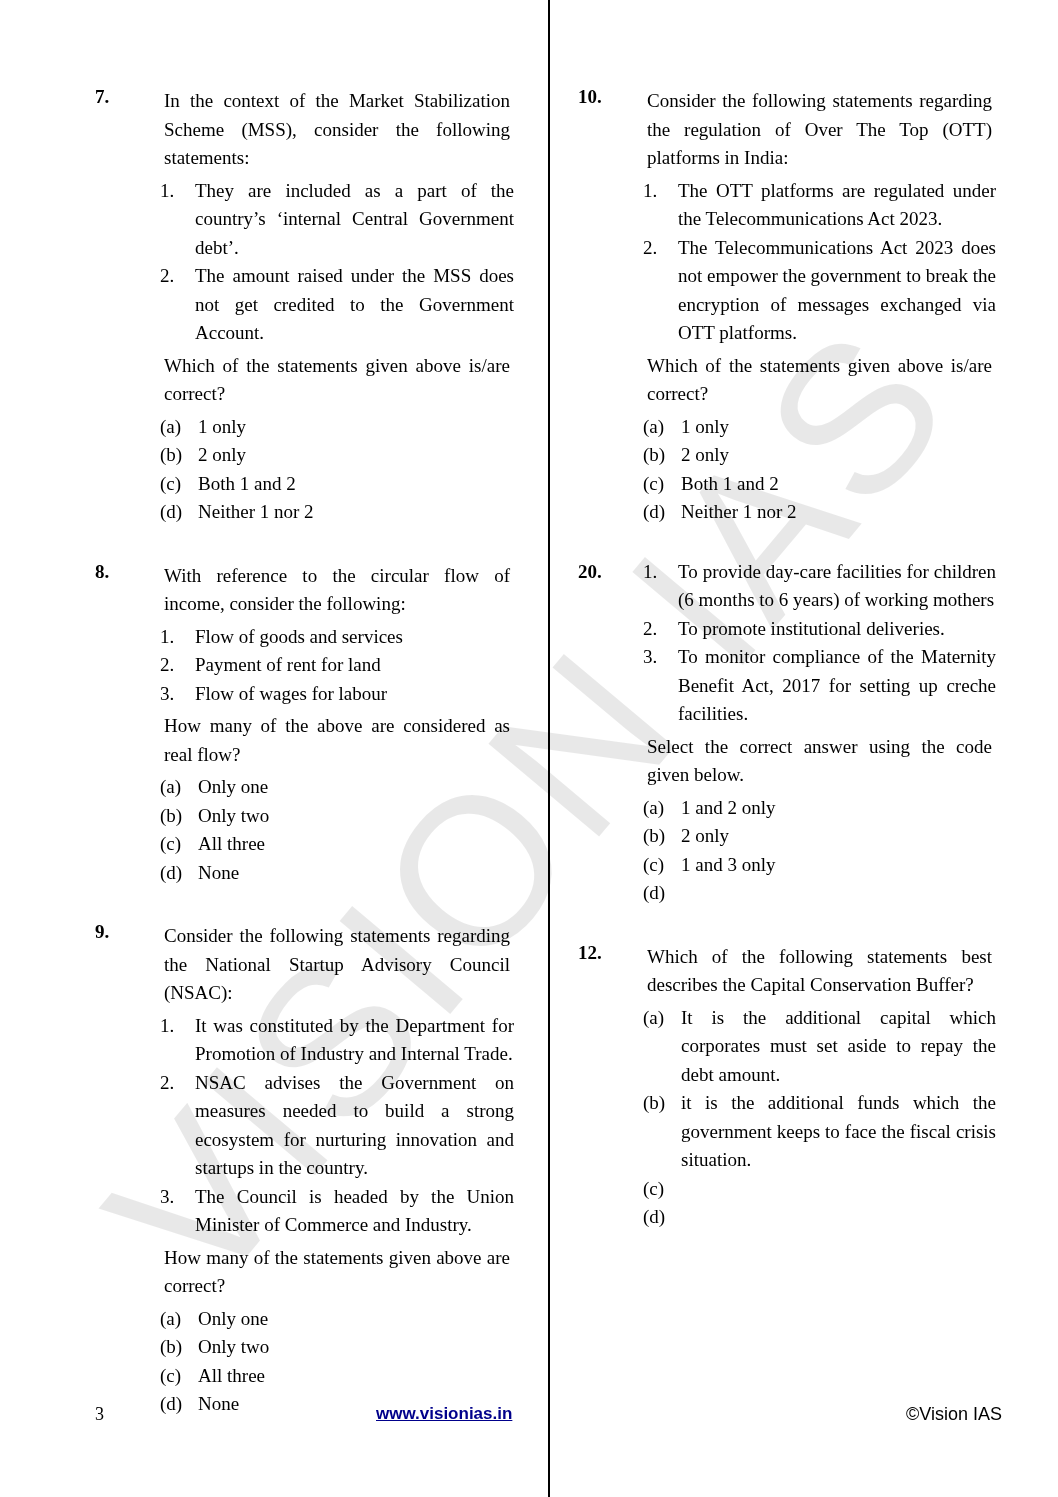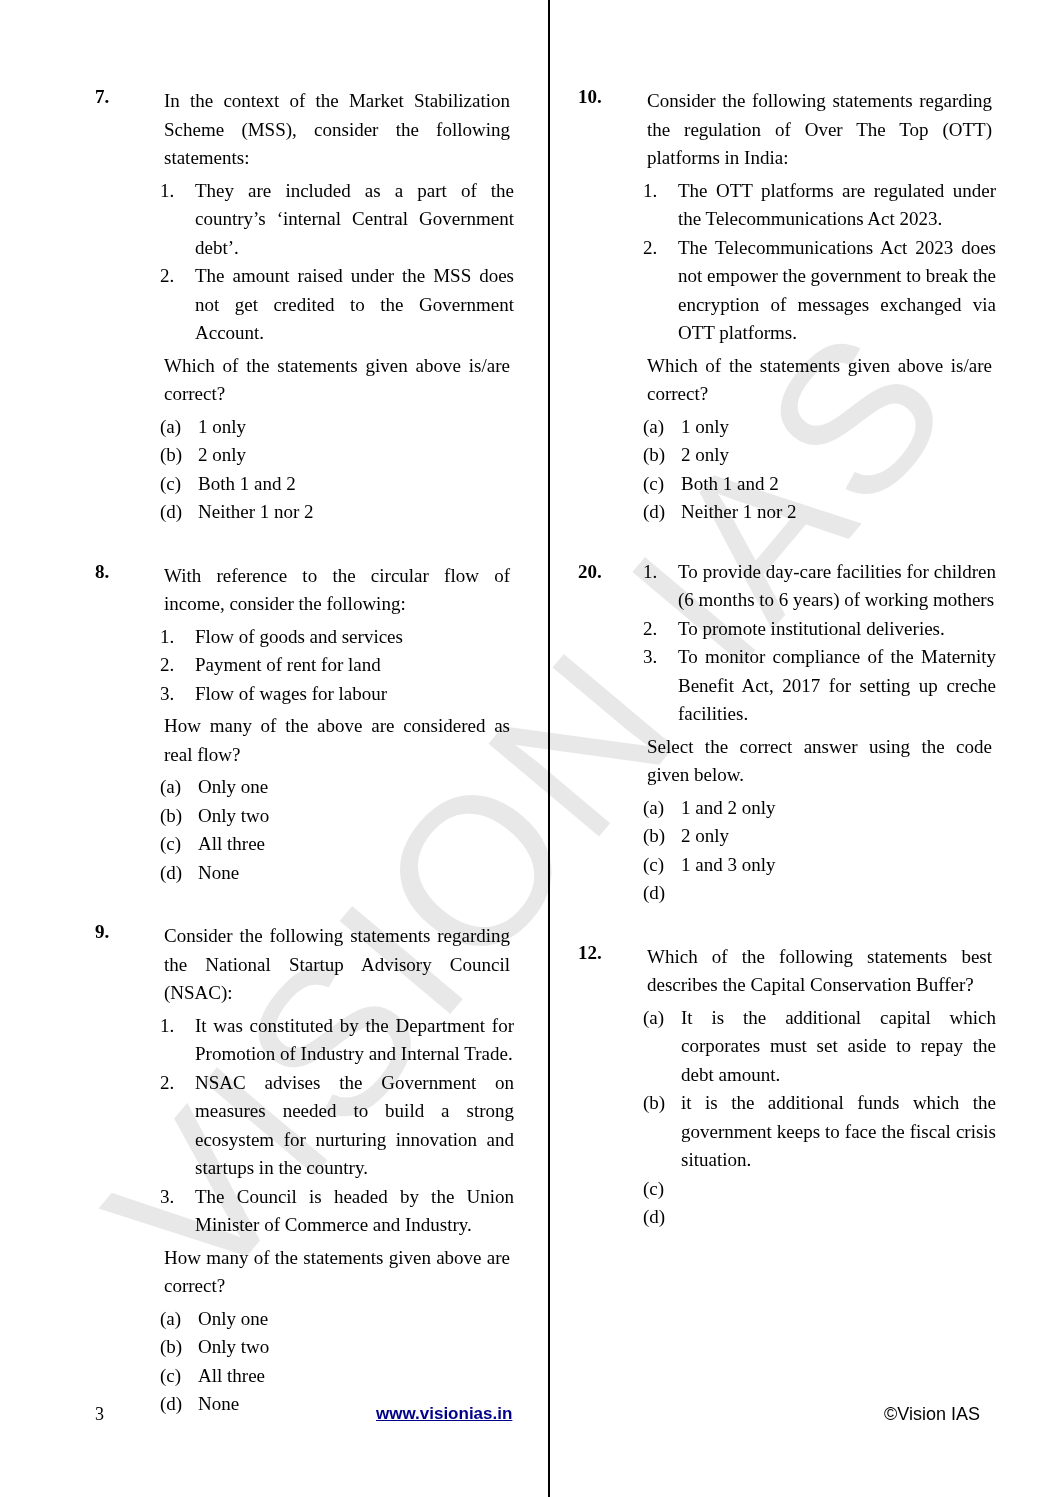--- a/index.html
+++ b/index.html
@@ -70,21 +70,21 @@
     top: 1404px;
     font-family: "Liberation Sans", sans-serif;
     font-size: 17px;
     font-weight: 600;
     color: #00008b;
     text-decoration: underline;
     z-index: 2;
   }
   .footer-copy {
     position: absolute;
-    right: 78px;
+    right: 56px;
     top: 1404px;
     font-family: "Liberation Sans", sans-serif;
     font-size: 18px;
     z-index: 2;
   }
 </style>
 </head>
 <body>
 
 <div class="watermark">VISION IAS</div>

